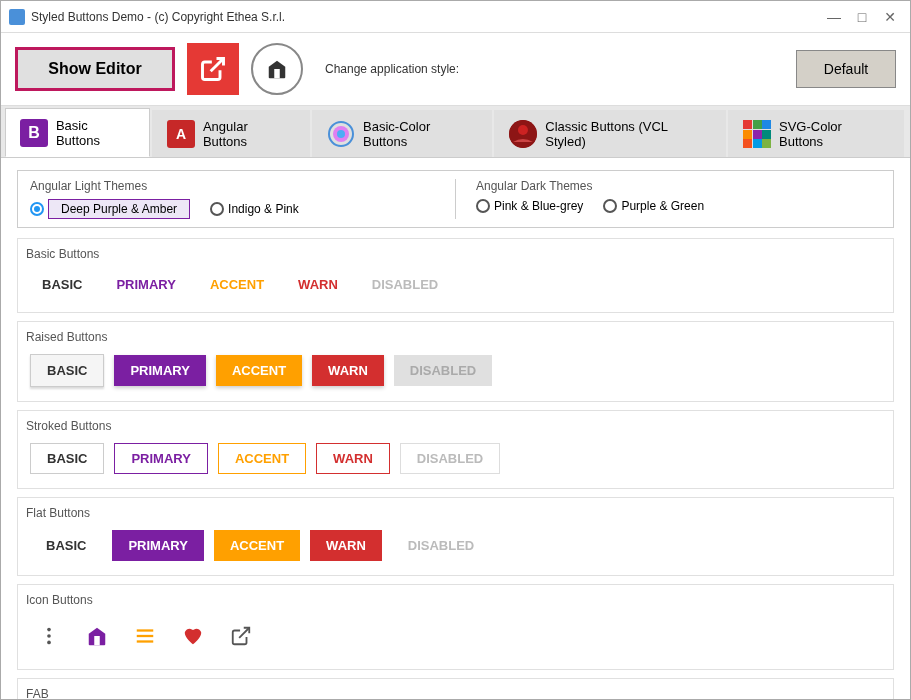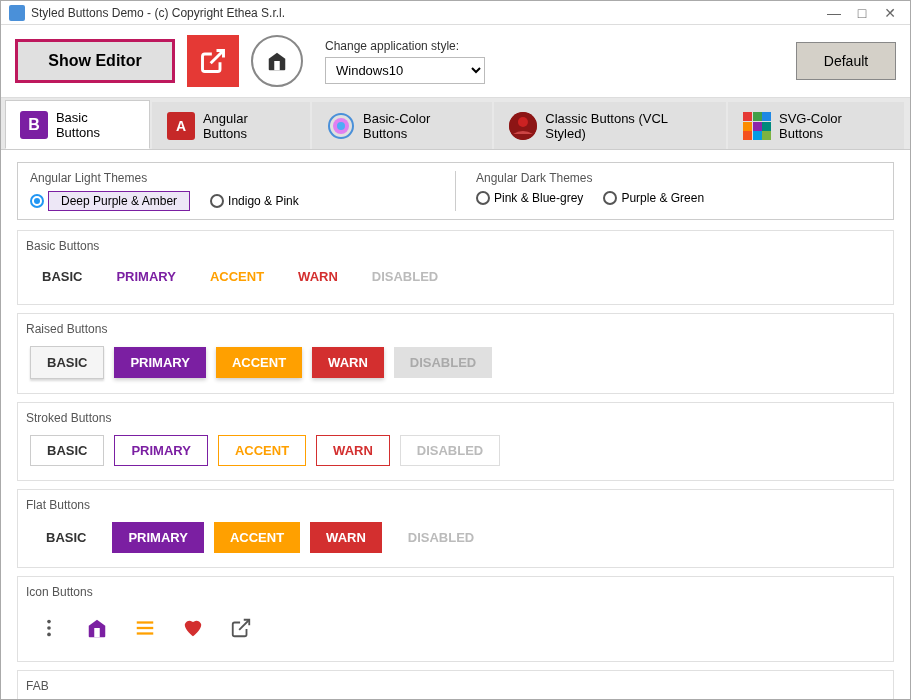--- a/index.html
+++ b/index.html
@@ -14,21 +14,21 @@
     .window {
       width: 911px;
       height: 700px;
       background: #f0f0f0;
       border: 1px solid #aaa;
       display: flex;
       flex-direction: column;
     }
     .title-bar {
       background: #fff;
-      height: 24px;
+      height: 32px;
       display: flex;
       align-items: center;
       padding: 0 8px;
       border-bottom: 1px solid #ddd;
       justify-content: space-between;
       flex-shrink: 0;
     }
     .title-bar-left {
       display: flex;
       align-items: center;
@@ -518,26 +518,20 @@
       </svg>
     </button>
     <button class="toolbar-home-btn">
       <svg width="22" height="22" viewBox="0 0 24 24" fill="#333">
         <path d="M3 9.5L12 3l9 6.5V21a1 1 0 0 1-1 1H4a1 1 0 0 1-1-1V9.5z"></path>
         <path d="M9 22V12h6v10" fill="white"></path>
       </svg>
     </button>
     <div class="change-style-area">
       <span class="change-style-label">Change application style:</span>
-      <select class="style-select">
-        <option>Windows10</option>
-        <option>Windows</option>
-        <option>Flat</option>
-        <option>Modern</option>
-      </select>
     </div>
     <div class="spacer"></div>
     <button class="default-btn">Default</button>
   </div>
 
   <div class="tabs-bar">
     <div class="tab active">
       <div class="tab-bootstrap-icon">B</div>
       <span>Basic Buttons</span>
     </div>

